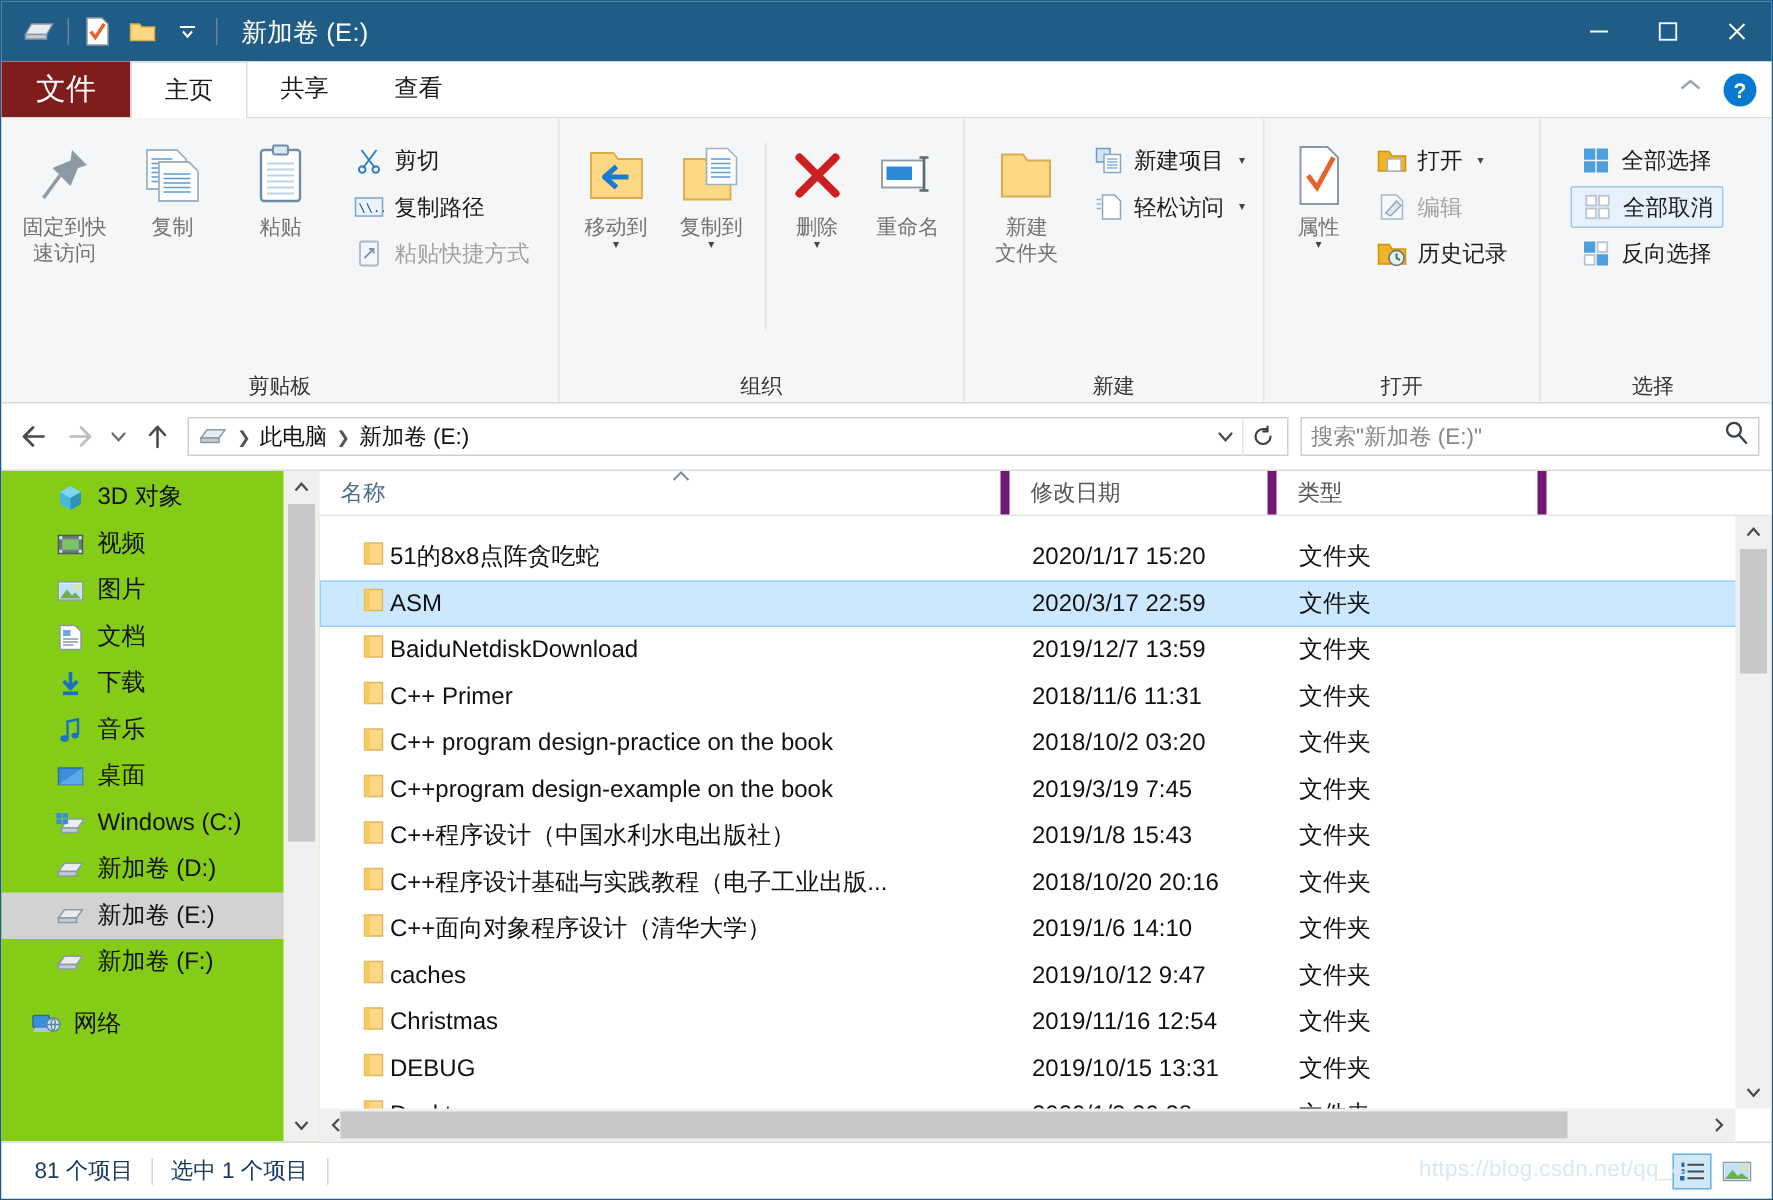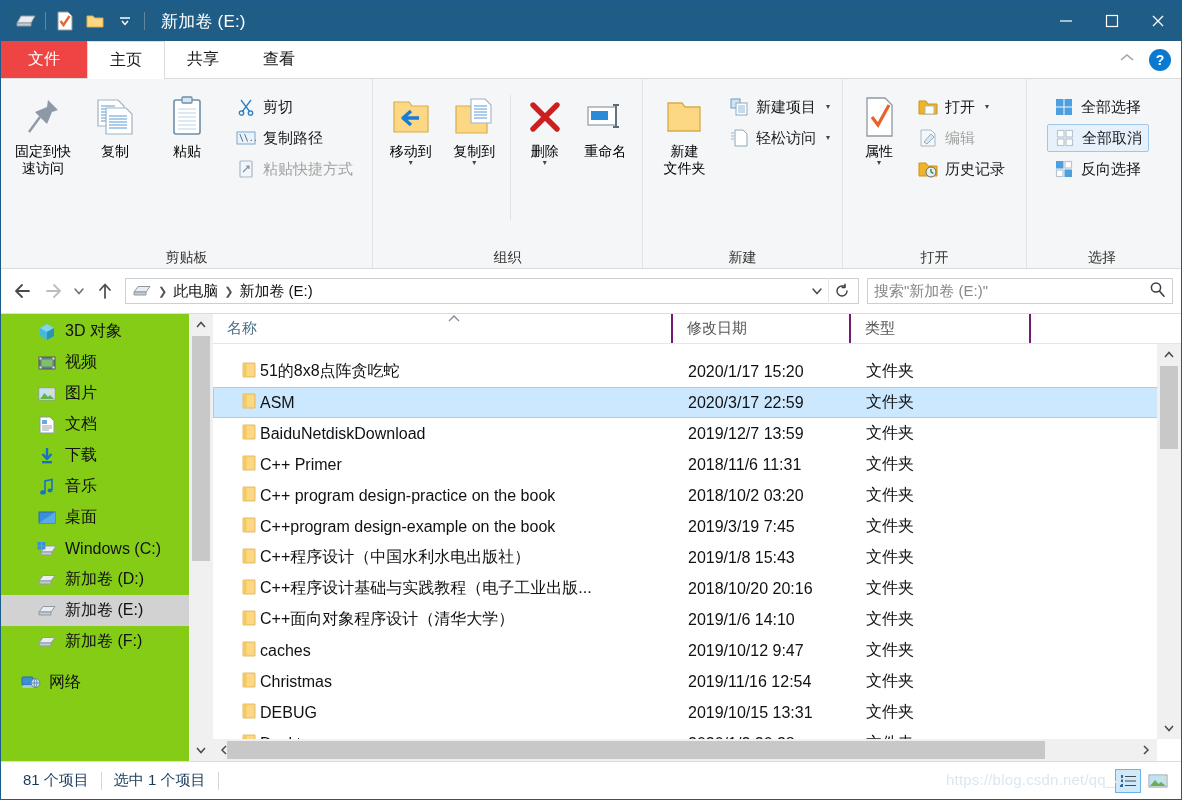--- a/index.html
+++ b/index.html
@@ -42,23 +42,23 @@
   .wbtn svg { display: block; }
 
   
   .tabstrip {
     height: 38px; background: #ffffff;
     display: flex; align-items: stretch; flex: 0 0 38px;
     position: relative;
     border-bottom: 1px solid #dcdcdc;
   }
   .tab-file {
-    background: #ef4444; color: #fff;
+    background: #7f1d1d; color: #fff;
     width: 86px; display: flex; align-items: center; justify-content: center;
-    font-size: 16px;
+    font-size: 20px;
   }
   .tab {
     padding: 16px 22px; display: flex; align-items: center;
     font-size: 16px; color: #1a1a1a;
   }
   .tab.active {
     background: #ffffff;
     border-left: 1px solid #dcdcdc; border-right: 1px solid #dcdcdc;
     border-top: 1px solid #dcdcdc;
     margin-bottom: -1px;
@@ -88,21 +88,21 @@
   .rgroup-title {
     height: 22px; line-height: 22px; text-align: center;
     font-size: 14px; color: #333; padding-bottom: 4px;
   }
   .bigbtn {
     display: flex; flex-direction: column; align-items: center;
     width: 72px; padding-top: 6px; cursor: default;
   }
   .bigbtn .gl { height: 48px; display: flex; align-items: center; justify-content: center; }
   .bigbtn .lbl {
-    font-size: 14px; color: #000000; text-align: center; line-height: 17px; margin-top: 2px;
+    font-size: 14px; color: #737373; text-align: center; line-height: 17px; margin-top: 2px;
   }
   .caret { font-size: 8px; line-height: 6px; color: #444; }
   .smallcol { display: flex; flex-direction: column; justify-content: center; padding-top: 6px; gap: 3px; }
   .smallbtn {
     display: flex; align-items: center; gap: 6px;
     height: 28px; padding: 0 6px; font-size: 15px; color: #1a1a1a;
     white-space: nowrap;
   }
   .smallbtn.dim { color: #a3a3a3; }
   .smallbtn .sg { width: 22px; height: 22px; display: flex; align-items: center; justify-content: center; }
@@ -160,21 +160,21 @@
 
   
   .filepane { flex: 1; display: flex; flex-direction: column; min-width: 0; background: #fff; position: relative; }
   .colhead {
     height: 30px; display: flex; align-items: stretch;
     border-bottom: 1px solid #e5e5e5; background: #fff;
     position: relative; flex: 0 0 30px;
   }
   .colhead .col {
     display: flex; align-items: center; font-size: 15px; color: #4a6f8a;
-    padding-left: 14px; border-right: 2px solid #701a75;
+    padding-left: 14px; border-right: 6px solid #701a75;
   }
   .col-name { width: 460px; flex: 0 0 460px; }
   .col-date { width: 178px; flex: 0 0 178px; }
   .col-type { width: 180px; flex: 0 0 180px; }
   .col-rest { flex: 1; border-right: none !important; }
   .sortmark { position: absolute; left: 234px; top: -1px; font-size: 11px; color: #6d8ba3; }
 
   .rows { flex: 1; overflow: hidden; position: relative; }
   .row {
     height: 31px; display: flex; align-items: center;

